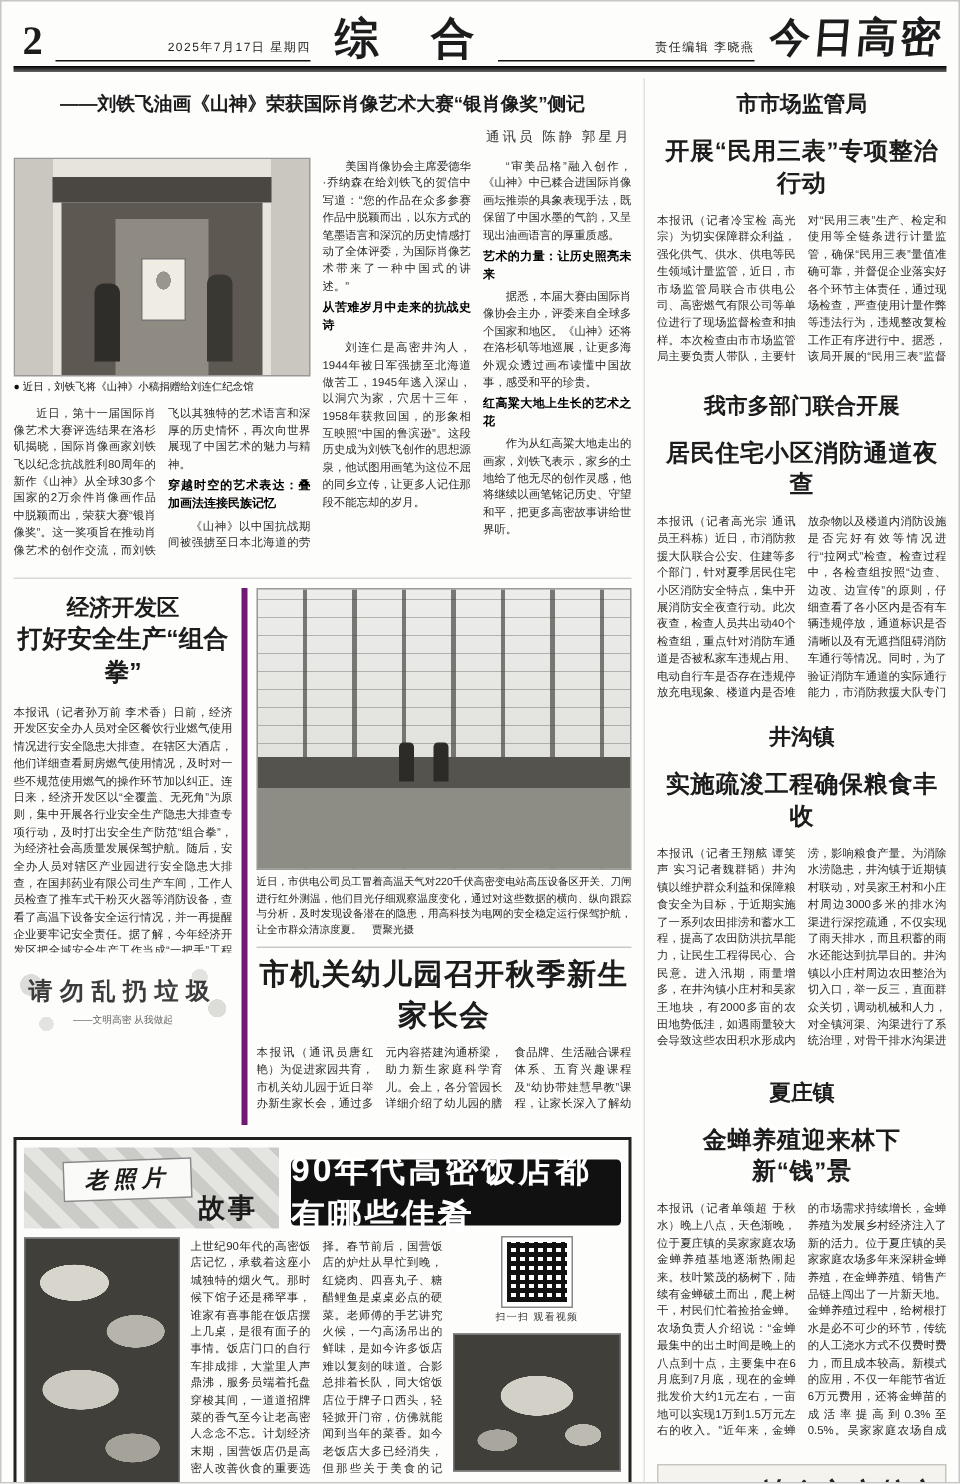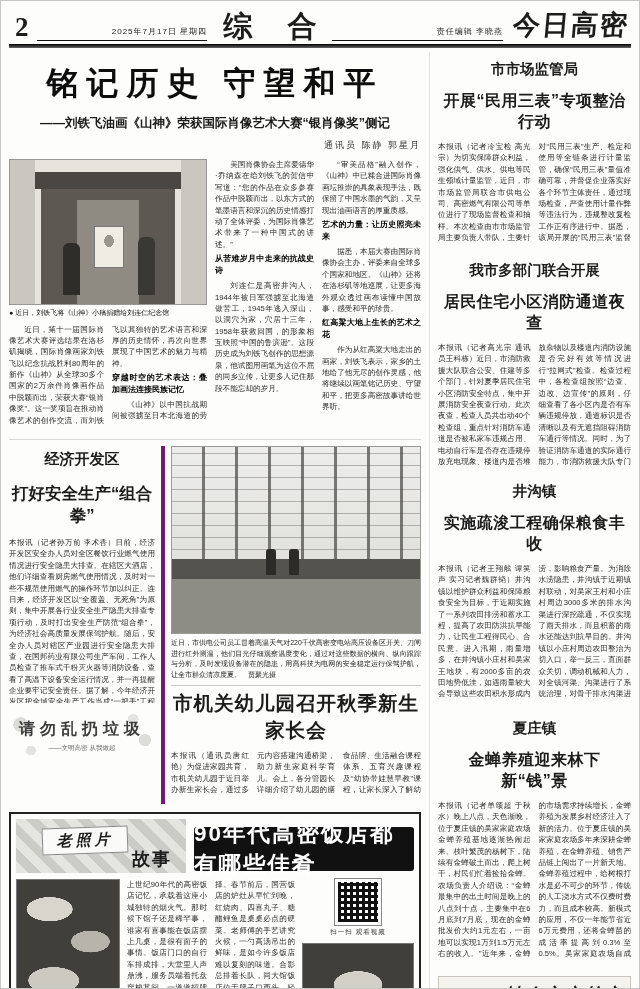--- a/index.html
+++ b/index.html
@@ -42,21 +42,21 @@
   .ma-photo .painting { position:absolute; left:43%; top:46%; width:30px; height:42px; background:#efece4; border:1px solid #777;
       background-image:radial-gradient(ellipse 8px 10px at 50% 35%, #9a968e 0 60%, transparent 61%); }
   .ma-caption { font-size:7px; margin-top:3px; color:#111; }
   .ma-left-cols { column-count:2; column-gap:8px; margin-top:5px; height:108px; overflow:hidden; }
   .ma-col { flex:1; overflow:hidden; }
 
   
   .band { display:flex; margin-top:8px; border-top:1px solid #d8d8d6; padding-top:6px; }
   .lcol { width:146px; flex:none; }
   .kicker { text-align:center; font-weight:bold; font-size:15px; margin-top:4px; }
-  .lcol-headline { text-align:center; font-weight:bold; font-size:16.5px; margin-top:14px; }
+  .lcol-headline { text-align:center; font-weight:bold; font-size:16.5px; }
   .lcol-body { margin-top:10px; height:166px; overflow:hidden; }
   .litter { margin-top:6px; height:52px; text-align:center; position:relative;
       background:
         radial-gradient(circle 12px at 8% 30%, #dcdcd8 0 60%, transparent 61%),
         radial-gradient(circle 10px at 93% 60%, #dcdcd8 0 60%, transparent 61%),
         radial-gradient(circle 8px at 15% 80%, #e3e3df 0 60%, transparent 61%),
         radial-gradient(circle 9px at 85% 20%, #e3e3df 0 60%, transparent 61%); }
   .litter .big { font-family:"Liberation Serif", serif; font-weight:bold; font-size:16px; letter-spacing:5px; color:#3c3c3c; padding-top:10px; }
   .litter .note { font-size:6.5px; color:#666; margin-top:4px; }
 
@@ -131,21 +131,20 @@
     <div class="seg">责任编辑  李晓燕</div>
     <div class="masthead">今日高密</div>
   </div>
   <div class="hdr-rule"></div>
 
   <div class="cols">
 
     <div class="zone-left">
 
       <div>
-        <div class="ma-headline">铭记历史  守望和平</div>
         <div class="ma-subtitle">——刘铁飞油画《山神》荣获国际肖像艺术大赛“银肖像奖”侧记</div>
         <div class="ma-byline">通讯员  陈静  郭星月</div>
 
         <div class="ma-body bodytext">
           <div class="ma-left">
             <div class="ma-photo">
               <div class="lintel"></div>
               <div class="door"></div>
               <div class="opening"></div>
               <div class="fig l"></div>

